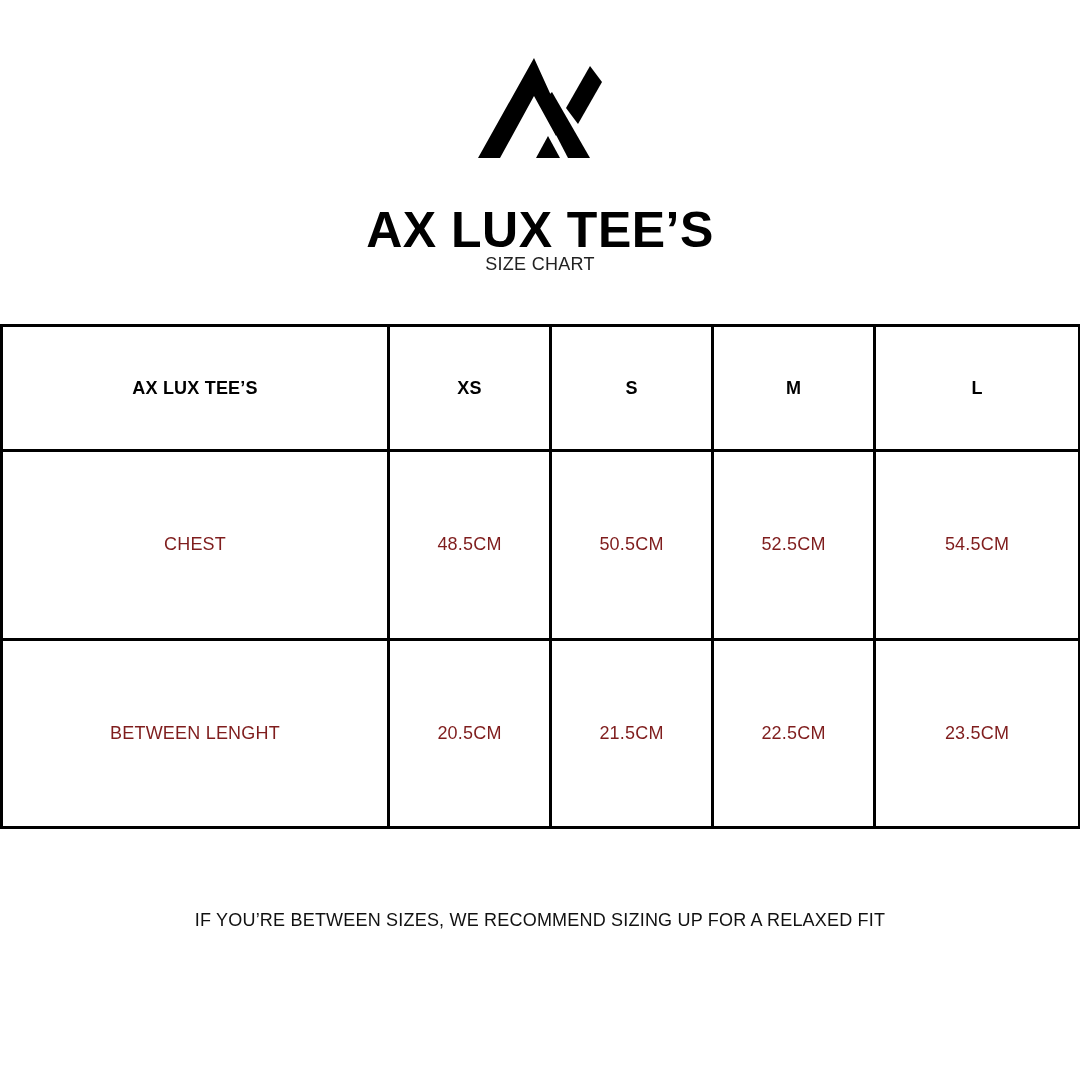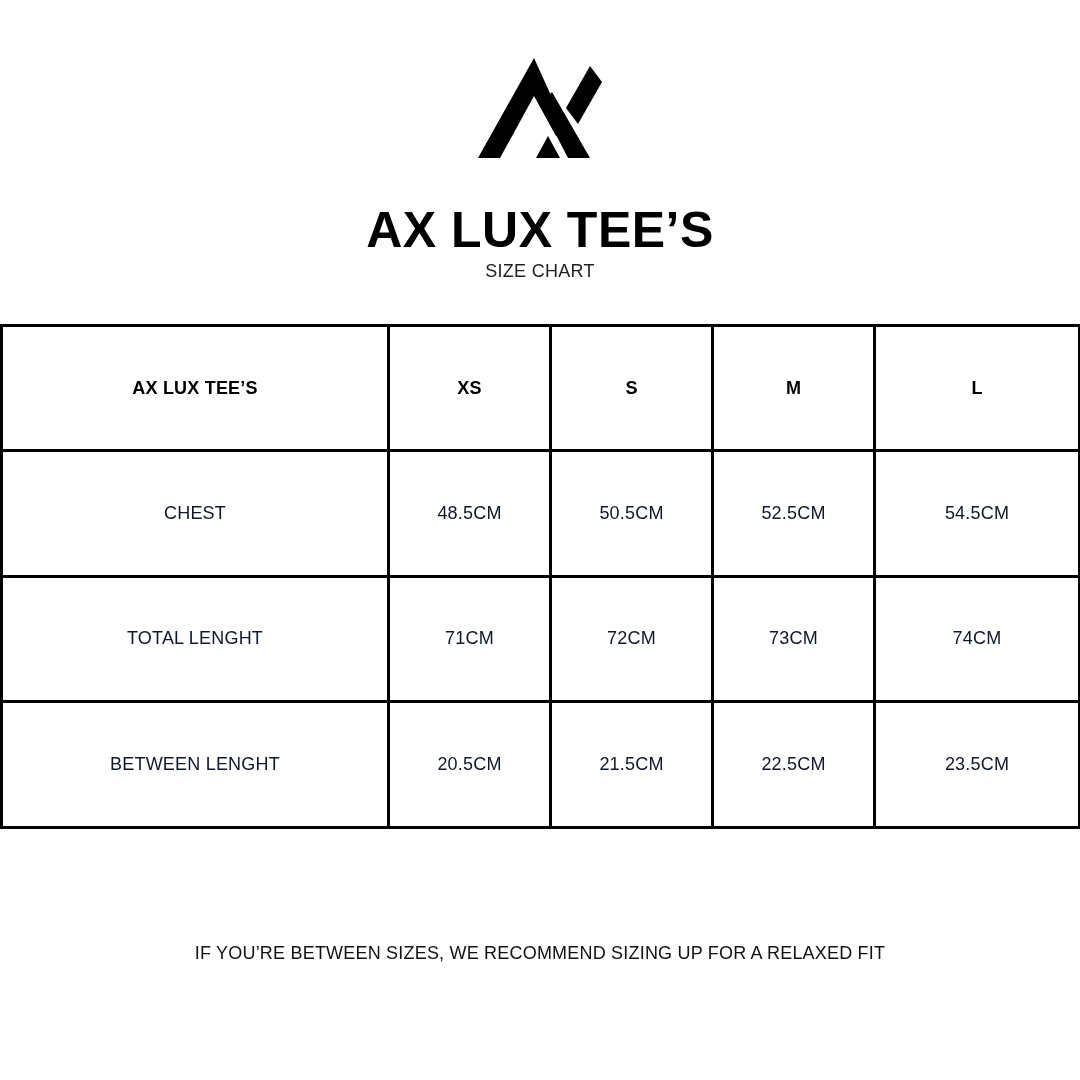--- a/index.html
+++ b/index.html
@@ -30,21 +30,21 @@
       text-align: center;
       font-size: 50px;
       font-weight: bold;
       letter-spacing: 0.5px;
       line-height: 60px;
     }
     .subtitle {
       position: absolute;
       left: 0;
       width: 1080px;
-      top: 260px;
+      top: 253px;
       text-align: center;
       font-size: 18px;
       font-weight: normal;
       letter-spacing: 0.3px;
       color: #222222;
       line-height: 22px;
     }
     .size-table {
       position: absolute;
       left: 0;
@@ -53,40 +53,40 @@
       height: 505px;
       border-collapse: collapse;
       table-layout: fixed;
     }
     .size-table td, .size-table th {
       border: 3px solid #000000;
       text-align: center;
       vertical-align: middle;
       padding: 0;
       font-size: 18px;
-      color: #0f172a;
+      color: #7f1d1d;
       font-weight: normal;
       letter-spacing: 0.2px;
     }
     .size-table th {
       font-weight: bold;
       color: #000000;
       height: 122px;
     }
     .size-table td {
       height: 91px;
     }
     .col-label { width: 387px; }
     .col-size { width: 162px; }
     .col-last { width: 205px; }
     .footnote {
       position: absolute;
       left: 0;
       width: 1080px;
-      top: 940px;
+      top: 907px;
       text-align: center;
       font-size: 18px;
       line-height: 26px;
       color: #111111;
       letter-spacing: 0.2px;
     }
   </style>
 </head>
 <body>
 
@@ -125,27 +125,20 @@
   </thead>
   <tbody>
     <tr>
       <td>CHEST</td>
       <td>48.5CM</td>
       <td>50.5CM</td>
       <td>52.5CM</td>
       <td>54.5CM</td>
     </tr>
     <tr>
-      <td>TOTAL LENGHT</td>
-      <td>71CM</td>
-      <td>72CM</td>
-      <td>73CM</td>
-      <td>74CM</td>
-    </tr>
-    <tr>
       <td>BETWEEN LENGHT</td>
       <td>20.5CM</td>
       <td>21.5CM</td>
       <td>22.5CM</td>
       <td>23.5CM</td>
     </tr>
   </tbody>
 </table>
 
 <div class="footnote">

